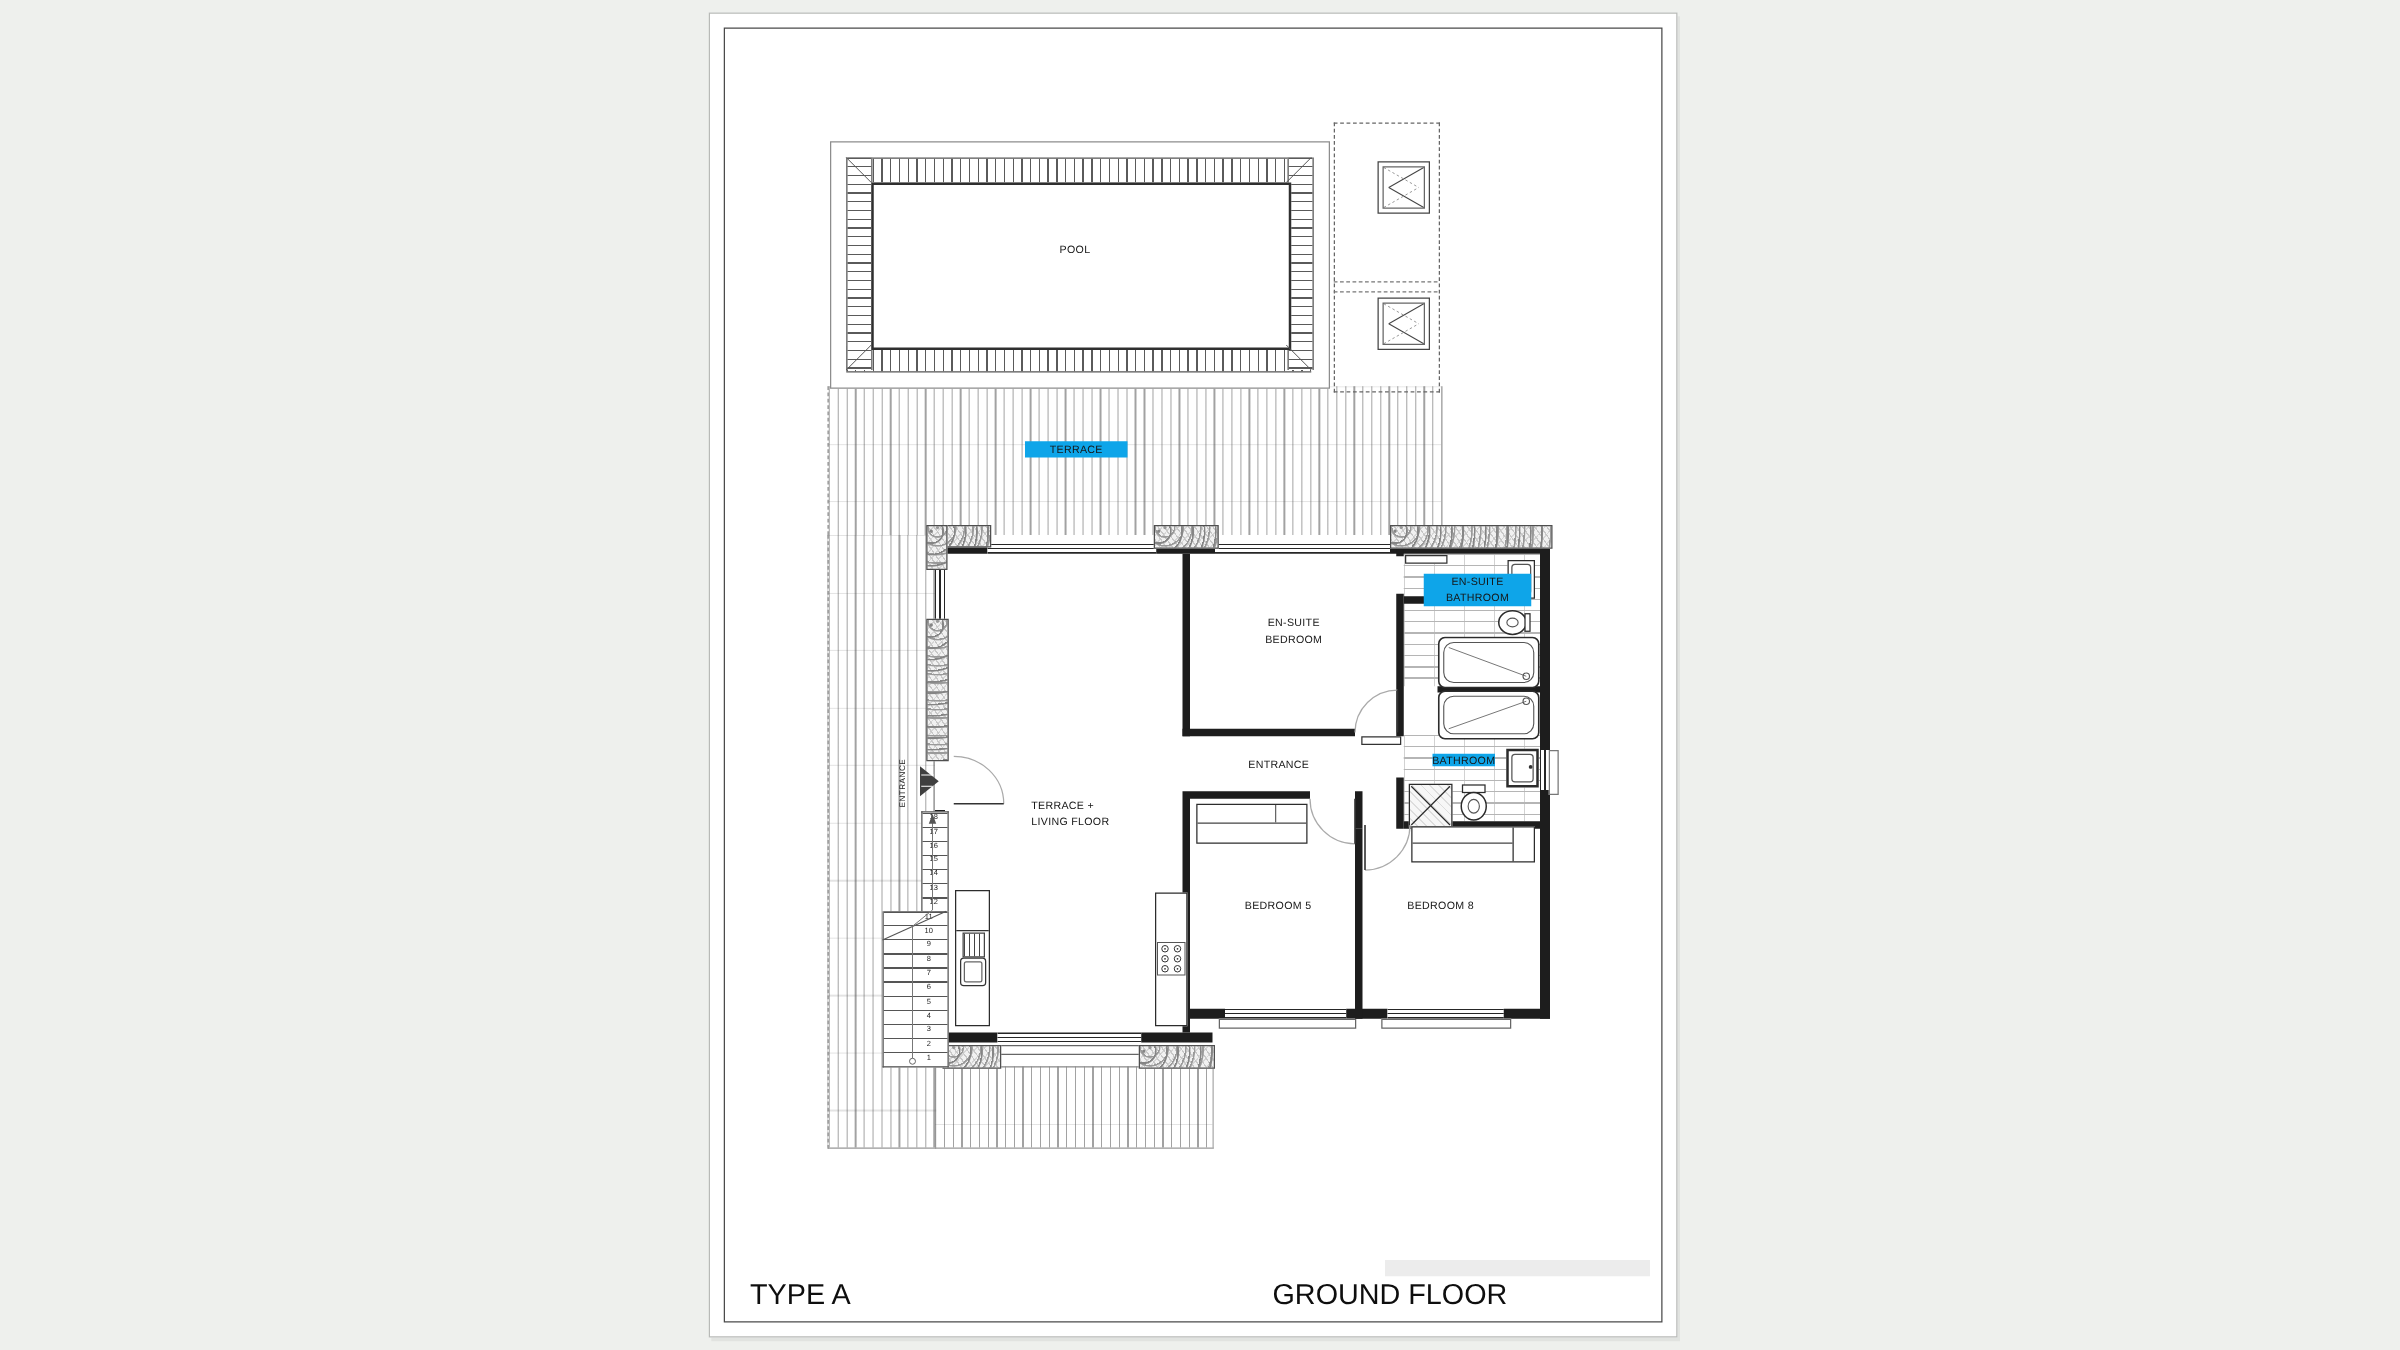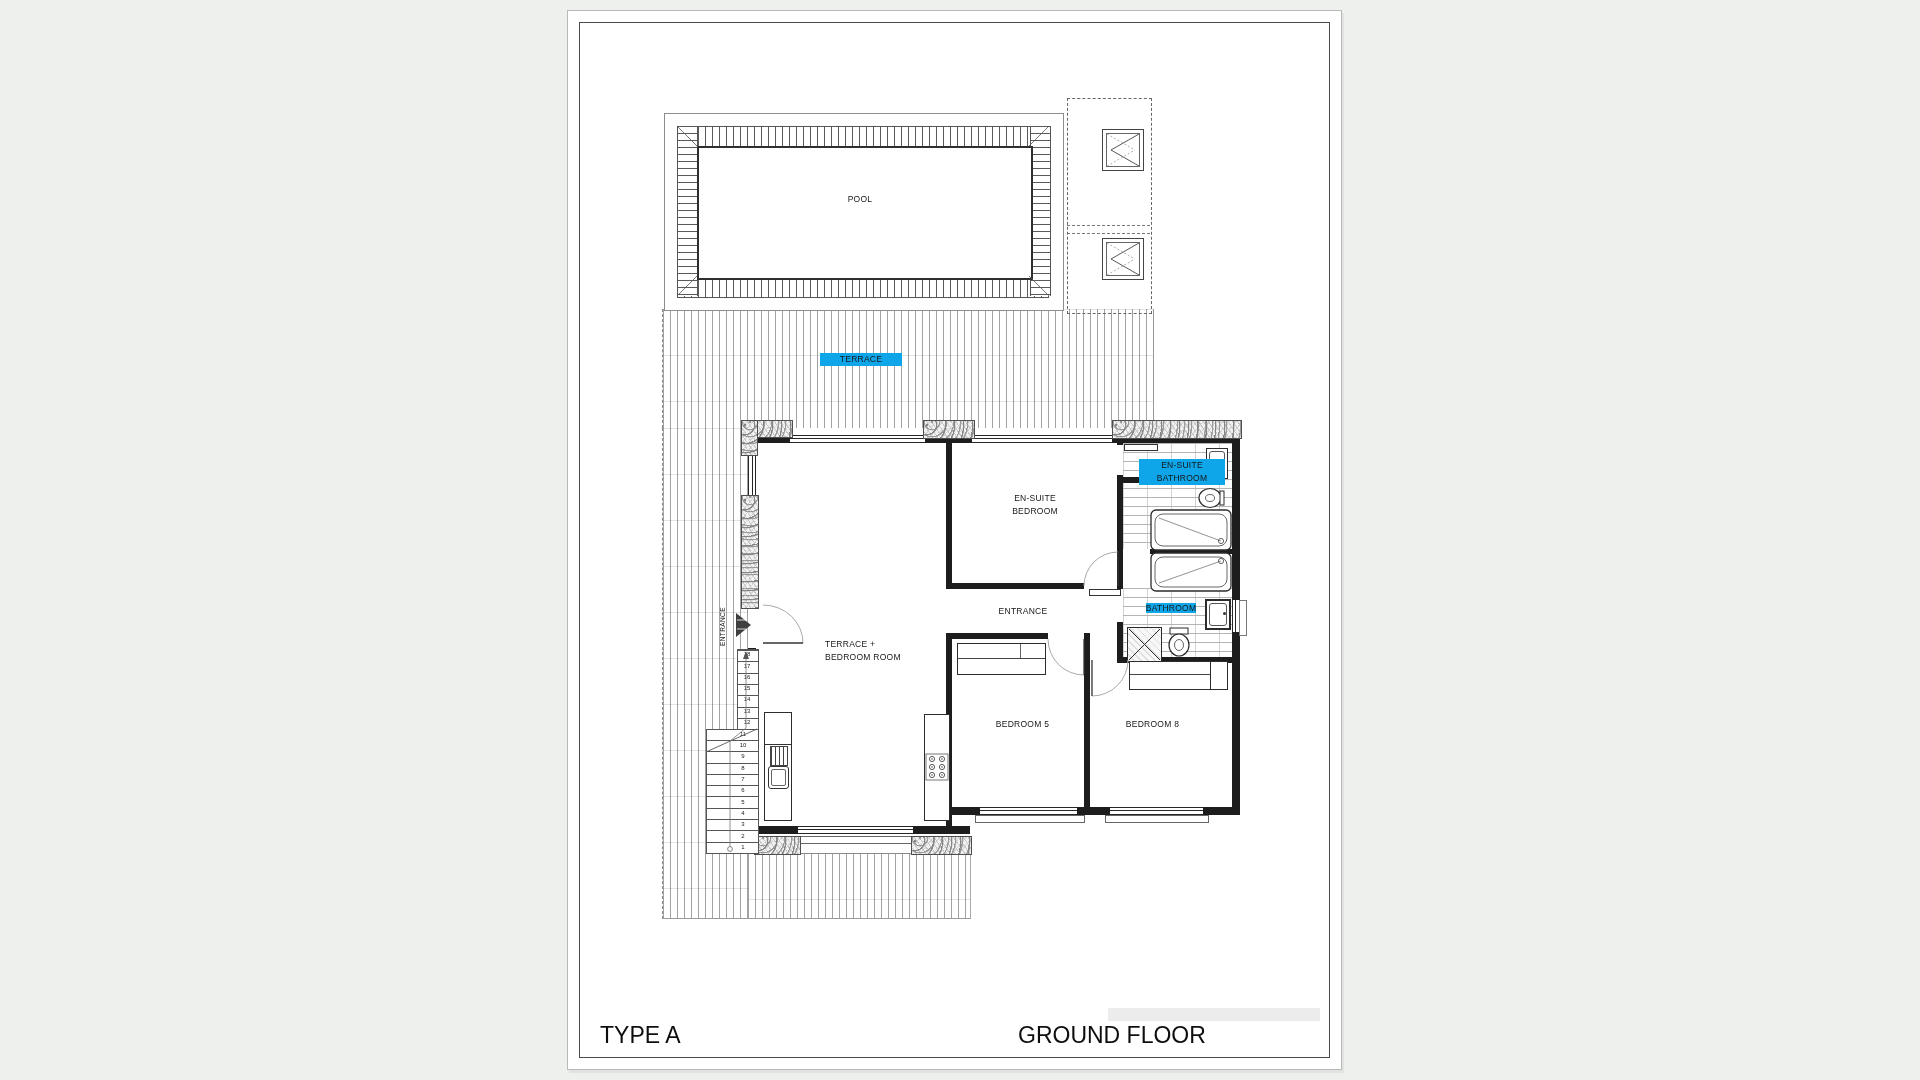--- a/index.html
+++ b/index.html
@@ -280,21 +280,21 @@
     <div>EN-SUITE</div>
     <div>BEDROOM</div>
   </div>
   <div class="abs lbl" style="left:1139px;top:459px;width:86px;">
     <div class="chip">EN-SUITE</div>
     <div class="chip">BATHROOM</div>
   </div>
   <div class="abs lbl" style="left:985px;top:605px;width:76px;"><span>ENTRANCE</span></div>
   <div class="abs lbl" style="left:825px;top:638px;width:70px;text-align:left;">
     <div>TERRACE +</div>
-    <div>BEDROOM ROOM</div>
+    <div>LIVING FLOOR</div>
   </div>
   <div class="abs lbl" style="left:1130px;top:602px;width:82px;"><span class="chip">BATHROOM</span></div>
   <div class="abs lbl" style="left:975px;top:718px;width:95px;"><span>BEDROOM 5</span></div>
   <div class="abs lbl" style="left:1105px;top:718px;width:95px;"><span>BEDROOM 8</span></div>
 
   <div class="abs" style="left:1108px;top:1008px;width:212px;height:13px;background:#ececec;"></div>
   <div class="abs title" style="left:600px;top:1022px;">TYPE A</div>
   <div class="abs title" style="left:1018px;top:1022px;width:300px;text-align:left;">GROUND FLOOR</div>
 
 </div>

